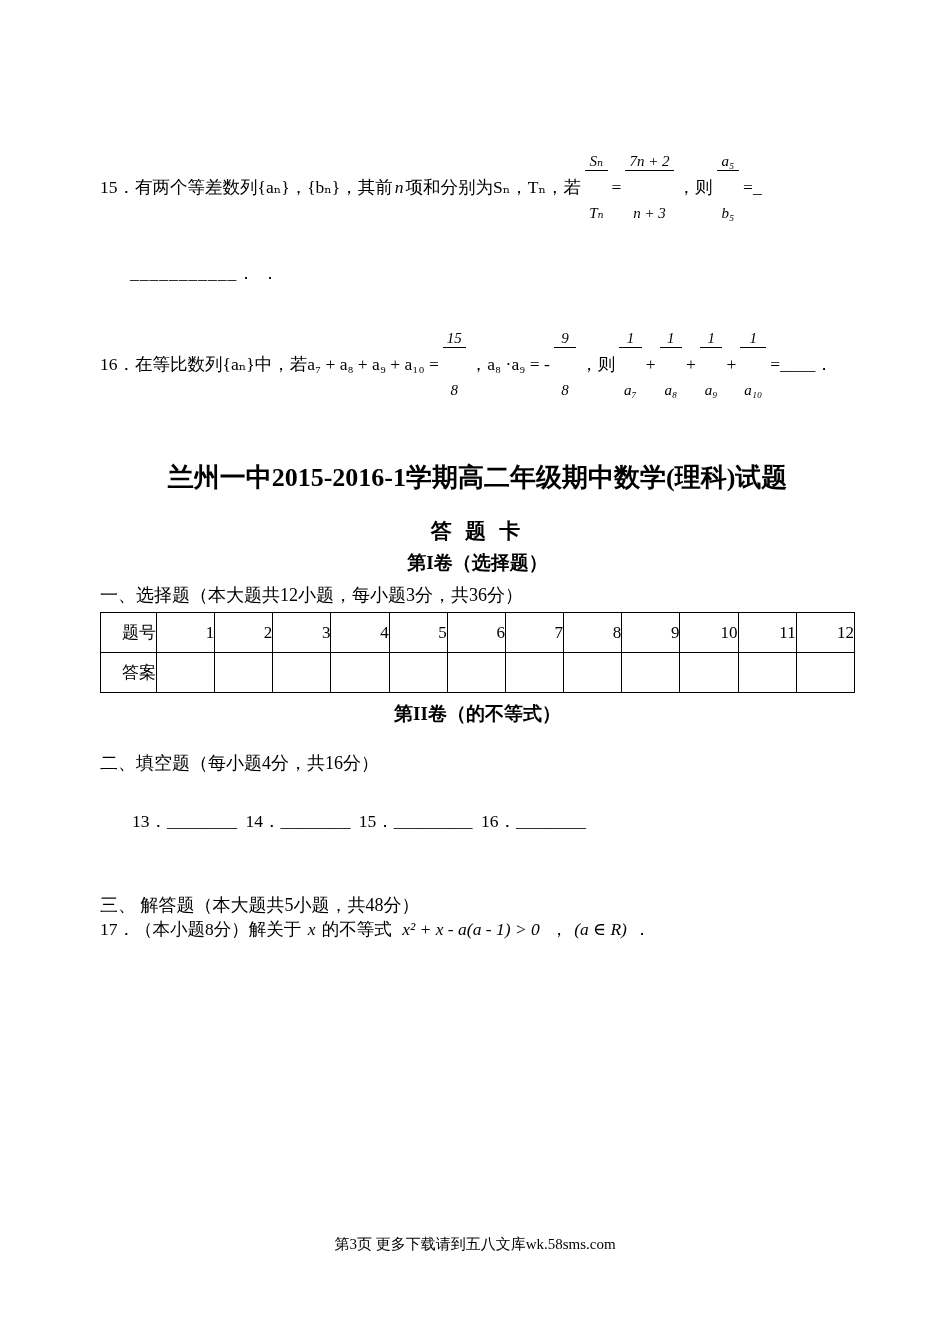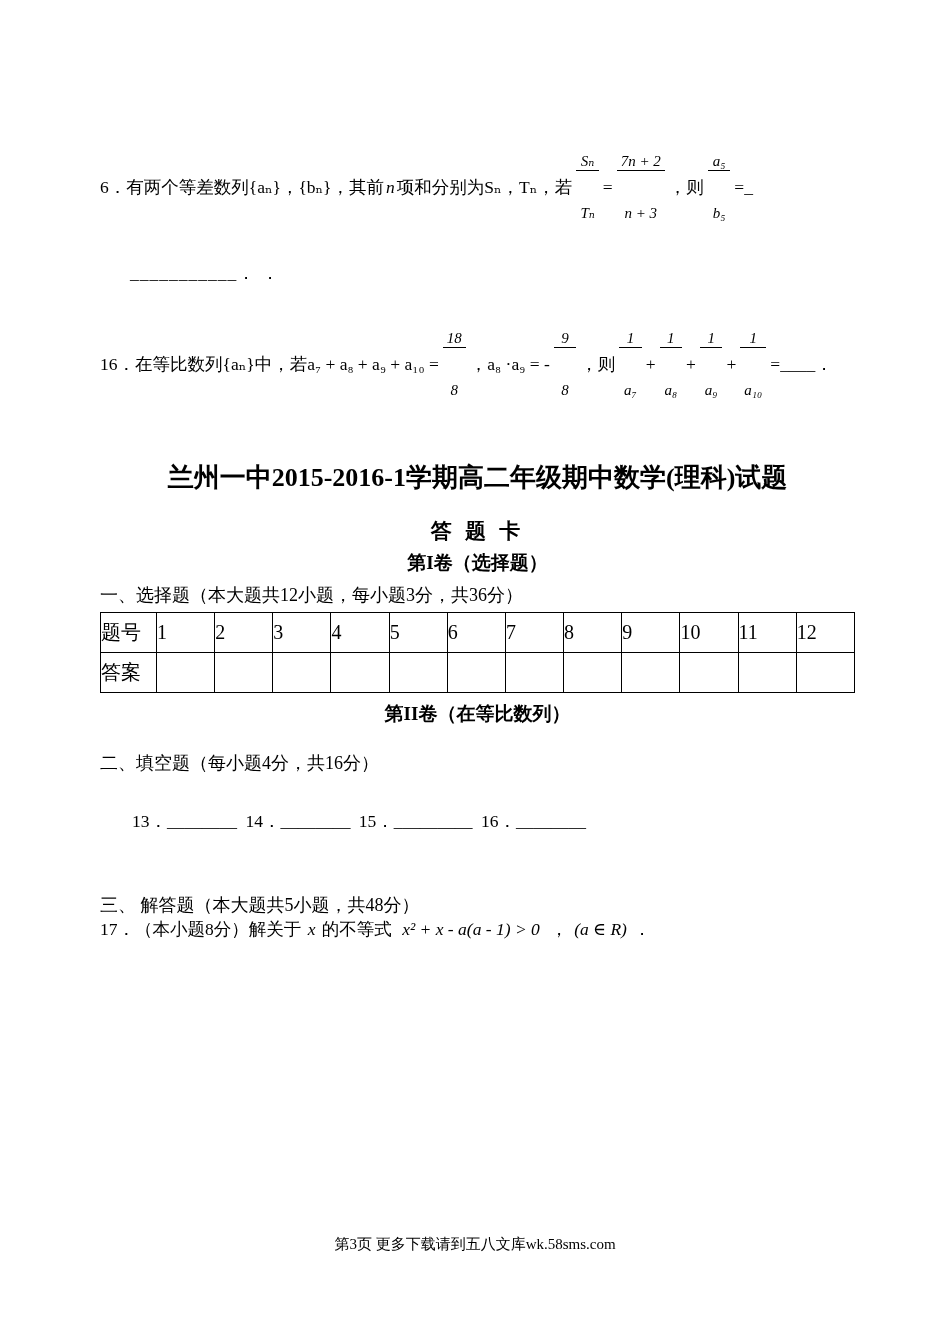--- a/index.html
+++ b/index.html
@@ -21,22 +21,22 @@
   .mathline > span { white-space:pre; }
 
   .q15-line2 { margin:4px 0 10px 30px; letter-spacing:1px; }
 
   .exam-title { text-align:center; font-weight:bold; font-size:26px; margin-top:26px; }
   .card-title { text-align:center; font-weight:bold; font-size:21px; margin-top:22px; letter-spacing:4px; }
   .part-title { text-align:center; font-weight:bold; font-size:19px; margin-top:5px; }
   .part-desc  { font-size:18px; margin-top:7px; }
 
   table.answer-table { border-collapse:collapse; width:100%; margin-top:5px; table-layout:fixed; }
-  table.answer-table td { border:1px solid #000; height:40px; text-align:left;
-                          font-size:20px; vertical-align:middle; }
+  table.answer-table td { border:1px solid #000; height:40px; text-align:right;
+                          font-size:17px; vertical-align:middle; }
   table.answer-table td.label-cell { width:56px; }
 
   .part2-title { margin-top:8px; }
   .part2-desc { margin-top:24px; }
 
   .fill-blanks { margin:34px 0 0 32px; font-size:17.5px; }
   .fill-blanks .blank { letter-spacing:0; }
   .fill-blanks .item { margin-right:4px; }
 
   .part3-desc { margin-top:60px; font-size:18px; }
@@ -46,21 +46,21 @@
 
   .page-footer { position:absolute; left:0; right:0; bottom:88px;
                  text-align:center; font-size:15px; }
 </style>
 </head>
 <body>
 
 <div class="content">
 
   <div class="mathline">
-    <span>6．有两个等差数列{aₙ}，{bₙ}，其前</span>
+    <span>15．有两个等差数列{aₙ}，{bₙ}，其前</span>
     <span class="var">n</span>
     <span>项和分别为Sₙ，Tₙ，若</span>
     <span class="frac">
       <span class="num">Sₙ</span>
       <span class="den">Tₙ</span>
     </span>
     <span>=</span>
     <span class="frac">
       <span class="num">7n + 2</span>
       <span class="den">n + 3</span>
@@ -70,21 +70,21 @@
       <span class="num">a₅</span>
       <span class="den">b₅</span>
     </span>
     <span>=_</span>
   </div>
   <div class="q15-line2">___________．  ．</div>
 
   <div class="mathline">
     <span>16．在等比数列{aₙ}中，若a₇ + a₈ + a₉ + a₁₀ =</span>
     <span class="frac">
-      <span class="num">18</span>
+      <span class="num">15</span>
       <span class="den">8</span>
     </span>
     <span>，a₈ ·a₉ = -</span>
     <span class="frac">
       <span class="num">9</span>
       <span class="den">8</span>
     </span>
     <span>，则</span>
     <span class="frac">
       <span class="num">1</span>
@@ -141,21 +141,21 @@
       <td></td>
       <td></td>
       <td></td>
       <td></td>
       <td></td>
       <td></td>
     </tr>
   </tbody>
     </table>
 
-  <div class="part-title part2-title">第II卷（在等比数列）</div>
+  <div class="part-title part2-title">第II卷（的不等式）</div>
   <div class="part-desc part2-desc">二、填空题（每小题4分，共16分）</div>
 
   <div class="fill-blanks">
     <span class="item"><span>13．</span><span class="blank">________</span></span>
     <span class="item"><span>14．</span><span class="blank">________</span></span>
     <span class="item"><span>15．</span><span class="blank">_________</span></span>
     <span class="item"><span>16．</span><span class="blank">________</span></span>
   </div>
 
   <div class="part-desc part3-desc">三、 解答题（本大题共5小题，共48分）</div>

